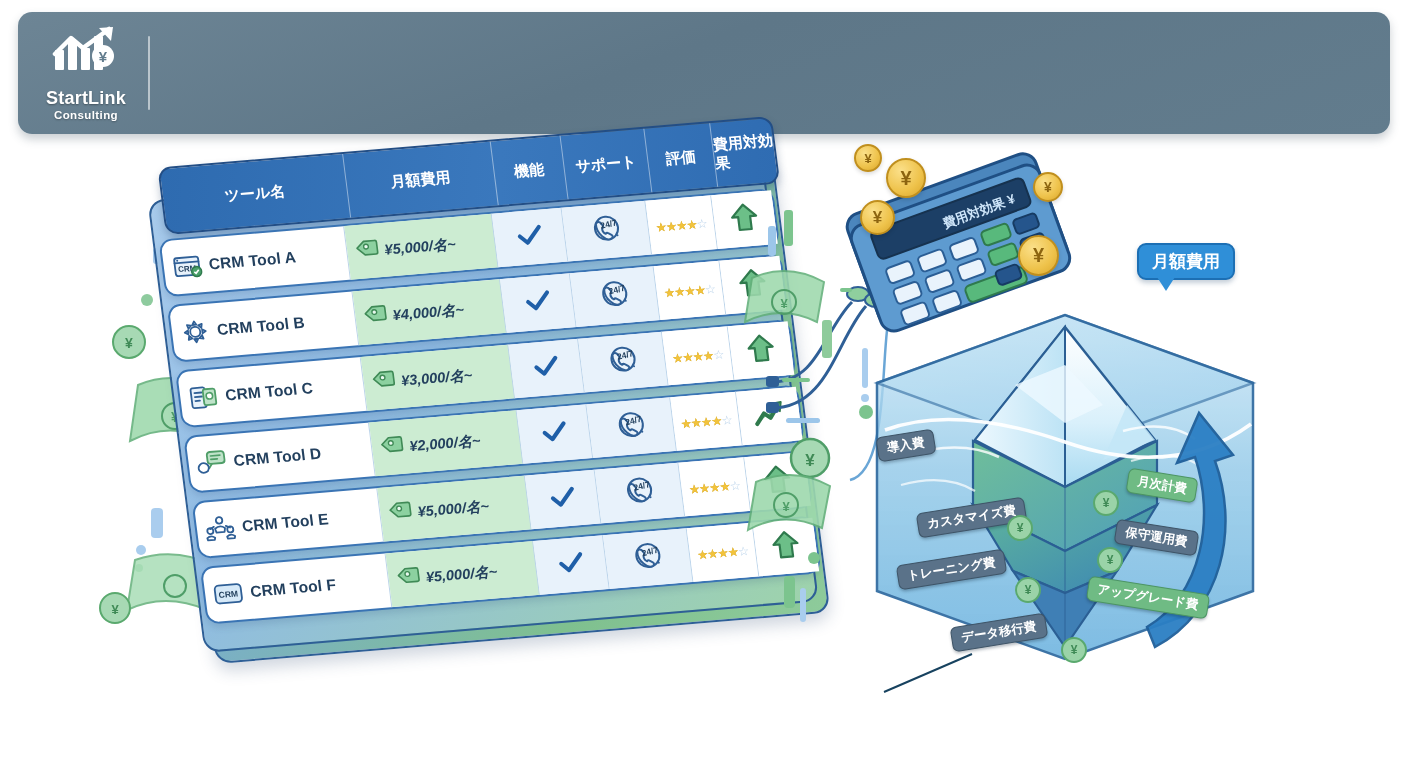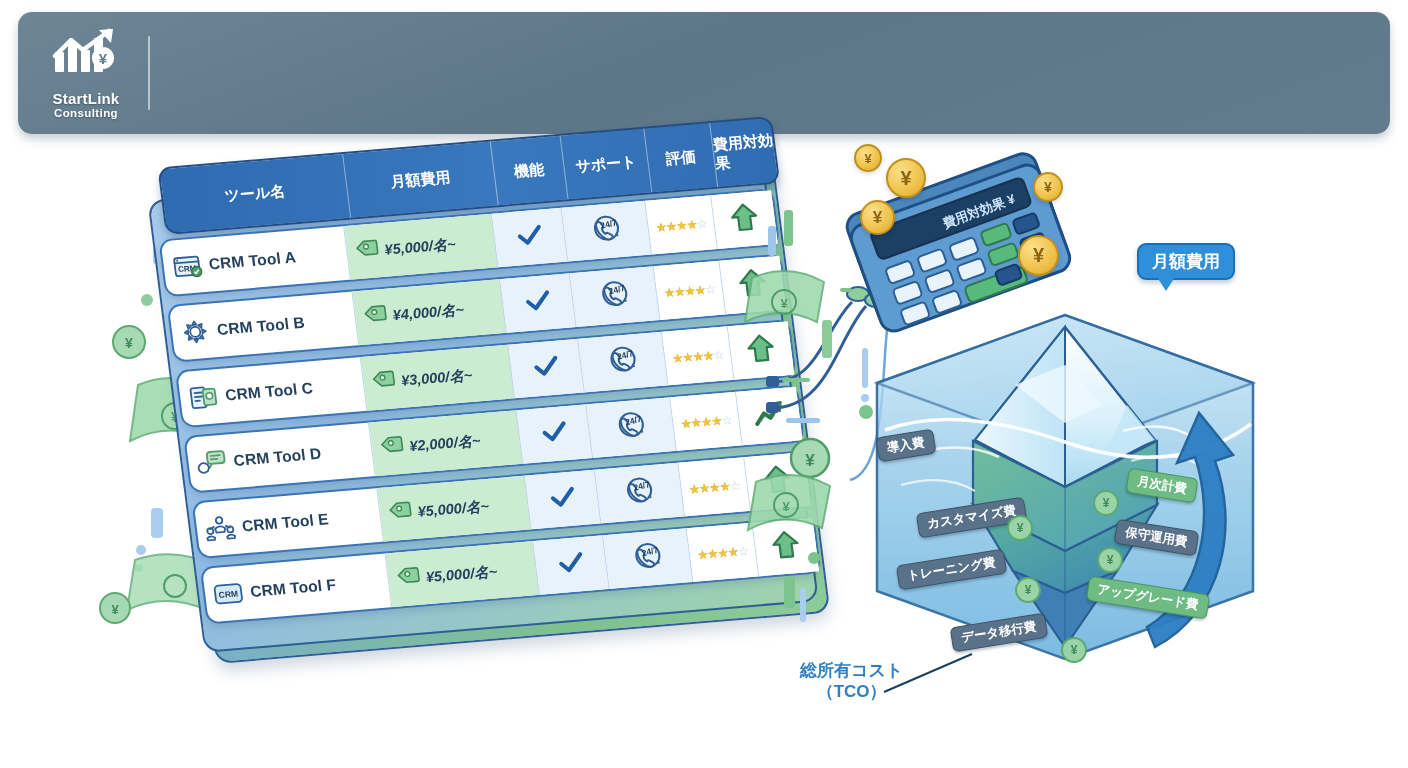--- a/index.html
+++ b/index.html
@@ -19,21 +19,21 @@
     box-shadow:0 5px 10px rgba(60,80,95,.28);
     display:flex;align-items:center;
   }
   .logo-block{
     width:122px;height:100%;display:flex;flex-direction:column;
     align-items:center;justify-content:center;flex:none;
     padding-left:14px;box-sizing:border-box;
   }
   .logo-mark{width:78px;height:48px;position:relative;}
   .logo-name{
-    color:#fff;font-size:15px;font-weight:bold;letter-spacing:.2px;
+    color:#fff;font-size:18px;font-weight:bold;letter-spacing:.2px;
     margin-top:14px;text-shadow:0 1px 2px rgba(0,0,0,.35);
   }
   .logo-sub{
     color:#fff;font-size:11.5px;font-weight:bold;letter-spacing:.4px;
     text-shadow:0 1px 2px rgba(0,0,0,.3);
   }
   .banner-div{
     width:2px;height:74px;background:rgba(255,255,255,.55);
     margin:0 6px 0 8px;border-radius:2px;flex:none;
   }
@@ -598,18 +598,14 @@
     <div class="ycoin-sm" style="left:152px;top:260px;">¥</div>
     <div class="ycoin-sm" style="left:238px;top:235px;">¥</div>
     <div class="ycoin-sm" style="left:242px;top:292px;">¥</div>
     <div class="ycoin-sm" style="left:160px;top:322px;">¥</div>
     <div class="ycoin-sm" style="left:206px;top:382px;">¥</div>
   </div>
 
   <svg class="deco" style="left:880px;top:650px;" width="130" height="50">
     <path d="M4 42 L92 4" stroke="#17425f" stroke-width="2" fill="none"></path>
   </svg>
-  <div class="tco-label" style="left:800px;top:660px;">
-    <div>総所有コスト</div>
-    <div>（TCO）</div>
-  </div>
 
 </div>
 
 </body></html>

